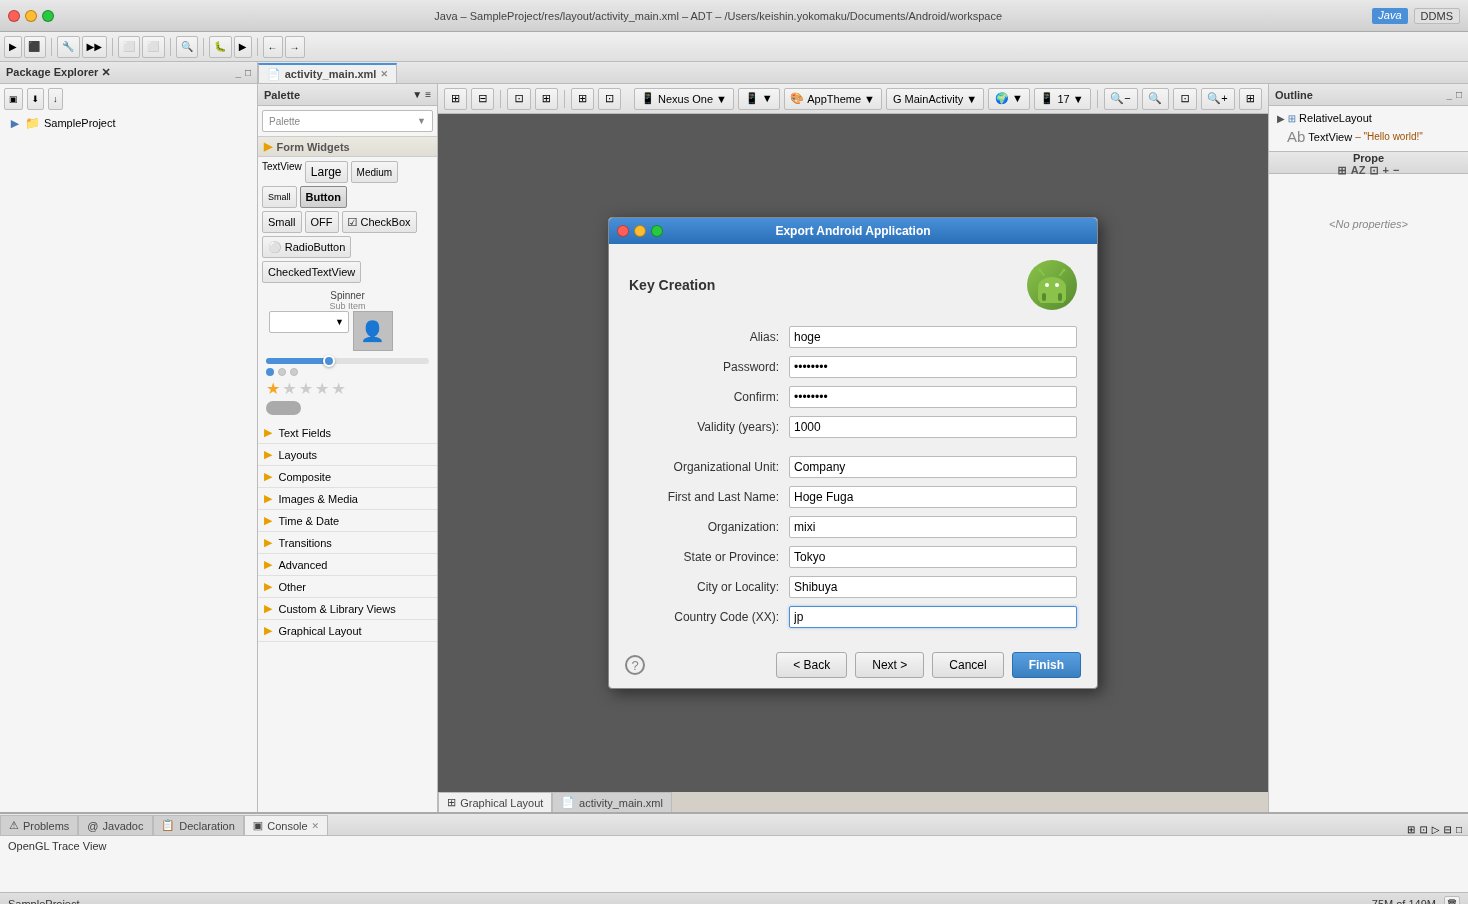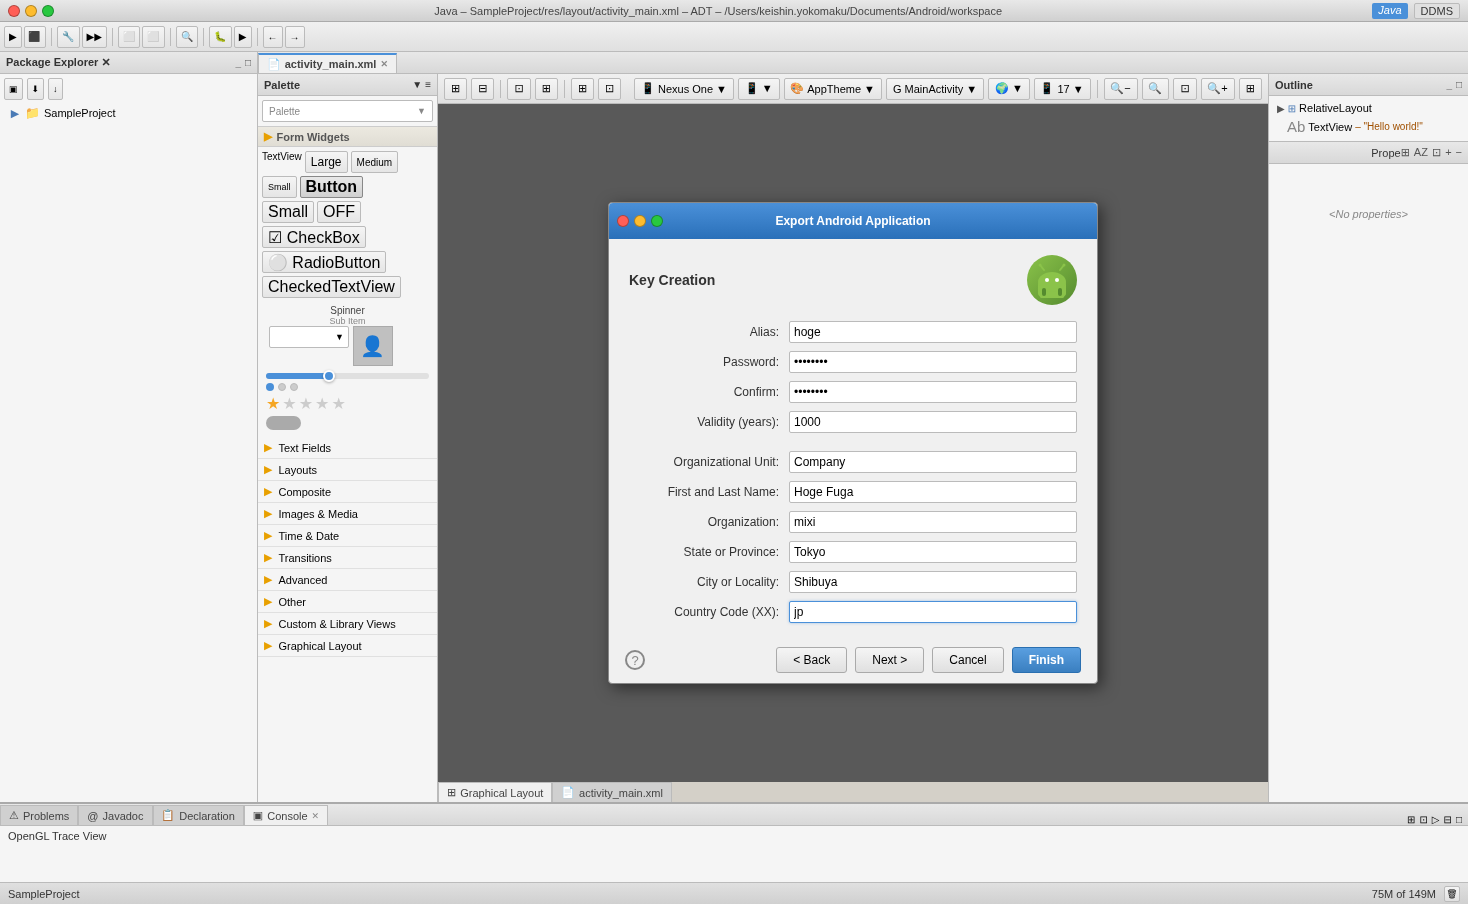--- a/index.html
+++ b/index.html
@@ -1,20 +1,20 @@
 <!DOCTYPE html>
 <html><head>
   <meta charset="utf-8">
   <style>
     * { box-sizing: border-box; margin: 0; padding: 0; }
     body { font-family: 'Segoe UI', Arial, sans-serif; font-size: 12px; background: #d4d0c8; overflow: hidden; width: 1468px; height: 904px; }
 
     
     .title-bar {
-      height: 22px;
+      height: 32px;
       background: linear-gradient(to bottom, #e8e8e8, #d0d0d0);
       border-bottom: 1px solid #aaa;
       display: flex;
       align-items: center;
       padding: 0 8px;
       font-size: 11px;
       color: #333;
     }
     .title-bar-dots { display: flex; gap: 5px; margin-right: 10px; }
     .dot { width: 12px; height: 12px; border-radius: 50%; border: 1px solid rgba(0,0,0,0.3); }
@@ -266,21 +266,21 @@
       flex-wrap: wrap;
       gap: 3px;
       margin-bottom: 3px;
     }
     .widget-btn {
       height: 22px;
       padding: 0 5px;
       background: linear-gradient(to bottom, #f5f5f5, #e5e5e5);
       border: 1px solid #bbb;
       border-radius: 2px;
-      font-size: 16px;
+      font-size: 11px;
       cursor: pointer;
       display: flex;
       align-items: center;
     }
     .widget-btn.button-style {
       background: linear-gradient(to bottom, #e8e8e8, #d0d0d0);
       border: 1px solid #888;
       font-weight: bold;
     }
     .palette-category {
@@ -307,21 +307,21 @@
     .dialog {
       width: 490px;
       background: #f0f0f0;
       border: 1px solid #888;
       border-radius: 4px;
       box-shadow: 4px 4px 16px rgba(0,0,0,0.5);
       display: flex;
       flex-direction: column;
     }
     .dialog-titlebar {
-      height: 36px;
+      height: 26px;
       background: linear-gradient(to bottom, #4a90d9, #2a70b9);
       border-radius: 4px 4px 0 0;
       display: flex;
       align-items: center;
       padding: 0 8px;
       color: white;
       font-size: 12px;
       font-weight: bold;
       justify-content: center;
     }
@@ -466,23 +466,24 @@
 
     .outline-section { border-top: 1px solid #bbb; }
     .outline-section-header {
       height: 22px;
       background: linear-gradient(to bottom, #e8e8e8, #d8d8d8);
       border-bottom: 1px solid #bbb;
       display: flex;
       align-items: center;
       padding: 0 6px;
       font-size: 11px;
-      font-weight: normal;
+      font-weight: bold;
       color: #333;
-      justify-content: flex-end;
+      justify-content: flex-start;
+      flex-direction: column;
     }
     .outline-icons { display: flex; gap: 4px; }
     .outline-icon-btn { font-size: 11px; color: #555; cursor: pointer; }
   </style>
 </head>
 <body>
 
 <div class="title-bar">
   <div class="title-bar-dots">
     <div class="dot dot-red"></div>

